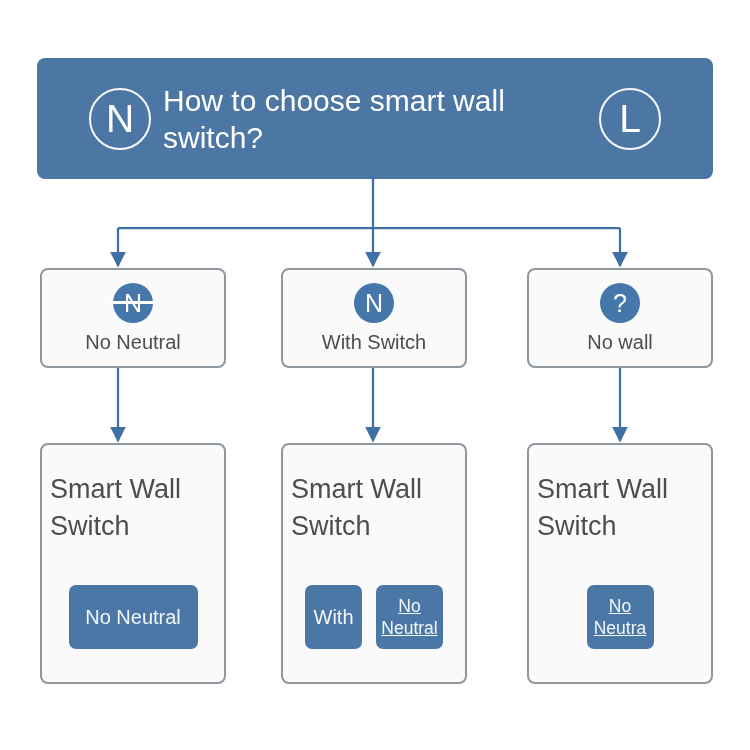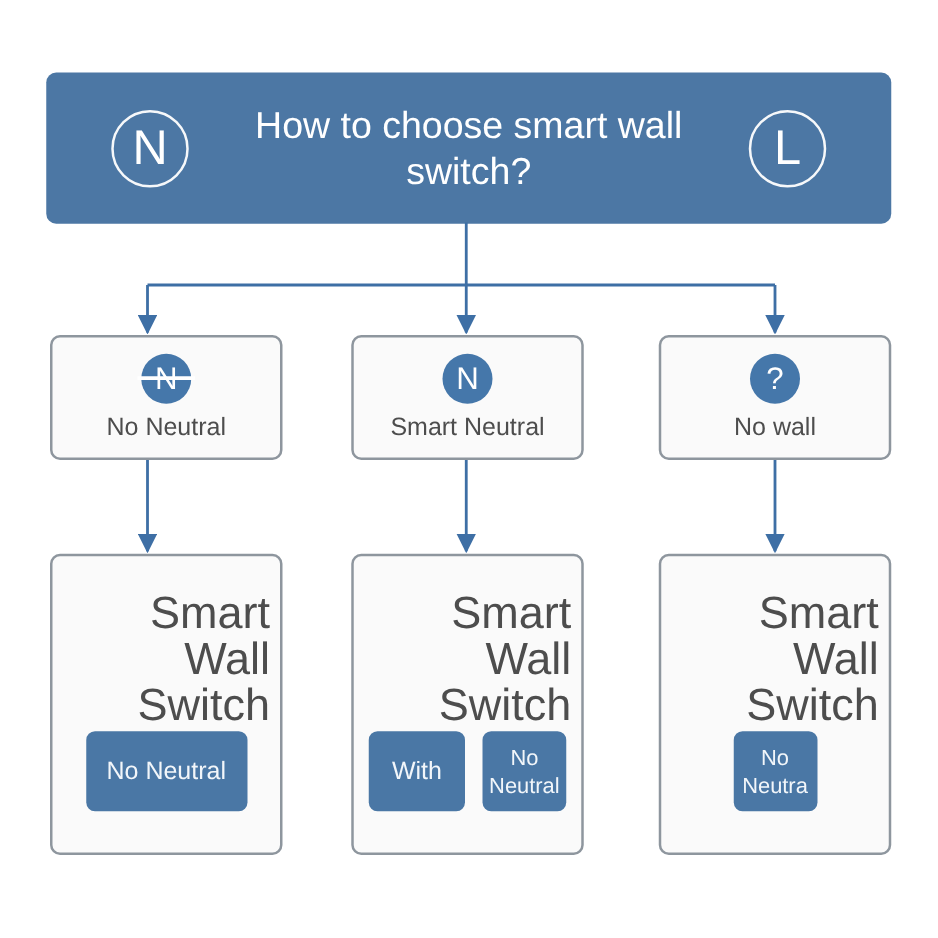--- a/index.html
+++ b/index.html
@@ -13,21 +13,21 @@
     background:var(--primary-blue);border-radius:8px;
     display:flex;align-items:center;padding:0 52px;box-sizing:border-box;
   }
   .badge{
     width:58px;height:58px;border:2.5px solid rgba(255,255,255,.95);
     border-radius:50%;color:#ffffff;font-size:39px;line-height:1;
     display:flex;align-items:center;justify-content:center;flex:none;
     font-weight:400;
   }
   .title{
-    flex:1;text-align:center;color:#ffffff;font-size:30px;line-height:37px;
+    flex:1;text-align:left;color:#ffffff;font-size:30px;line-height:37px;
     padding:0 12px;
   }
   
   .connectors{position:absolute;left:0;top:0;pointer-events:none;}
   .line{fill:none;stroke:var(--arrow-blue);stroke-width:2.25px;}
   .head{fill:var(--arrow-blue);}
   
   .card{
     position:absolute;width:186px;background:var(--box-bg);
     border:2px solid var(--box-border);border-radius:8px;box-sizing:border-box;
@@ -40,32 +40,32 @@
   .circle-icon{
     position:relative;width:40px;height:40px;border-radius:50%;
     background:var(--icon-blue);color:#ffffff;font-size:25px;
     display:flex;align-items:center;justify-content:center;flex:none;
   }
   .strike{position:absolute;left:-3px;right:-3px;top:18px;height:3px;background:#ffffff;}
   .opt-label{font-size:20px;color:var(--text-dark);}
   
   .result{top:443px;height:241px;}
   .res-title{
-    margin-top:26px;text-align:right;font-size:36px;line-height:37px;
+    margin-top:26px;text-align:left;font-size:27px;line-height:37px;
     color:var(--text-dark);padding:0 8px;
   }
   .btn-row{position:absolute;left:0;right:0;bottom:33px;display:flex;justify-content:center;gap:14px;}
   .btn{
     background:var(--button-blue);color:#f2f6fa;border-radius:7px;
     display:flex;flex-direction:column;align-items:center;justify-content:center;
     text-align:center;
   }
   .btn.wide{width:129px;height:64px;font-size:20px;}
-  .btn.mid{width:77px;height:64px;font-size:20px;}
-  .btn.sq{width:67px;height:64px;font-size:17.5px;line-height:22px;}
+  .btn.mid{width:57px;height:64px;font-size:20px;}
+  .btn.sq{width:67px;height:64px;font-size:17.5px;line-height:22px;text-decoration:underline;}
 </style>
 </head>
 <body>
 
 <div class="canvas">
 
   <div class="header">
     <div class="badge">
       <span>N</span>
     </div>
@@ -96,21 +96,21 @@
       <div class="strike" style="display: block;"></div>
     </div>
     <div class="opt-label">No Neutral</div>
   </div>
 
   <div class="card option c2">
     <div class="circle-icon">
       <span>N</span>
 
     </div>
-    <div class="opt-label">Smart Neutral</div>
+    <div class="opt-label">With Switch</div>
   </div>
 
   <div class="card option c3">
     <div class="circle-icon">
       <span>?</span>
 
     </div>
     <div class="opt-label">No wall</div>
   </div>
 

